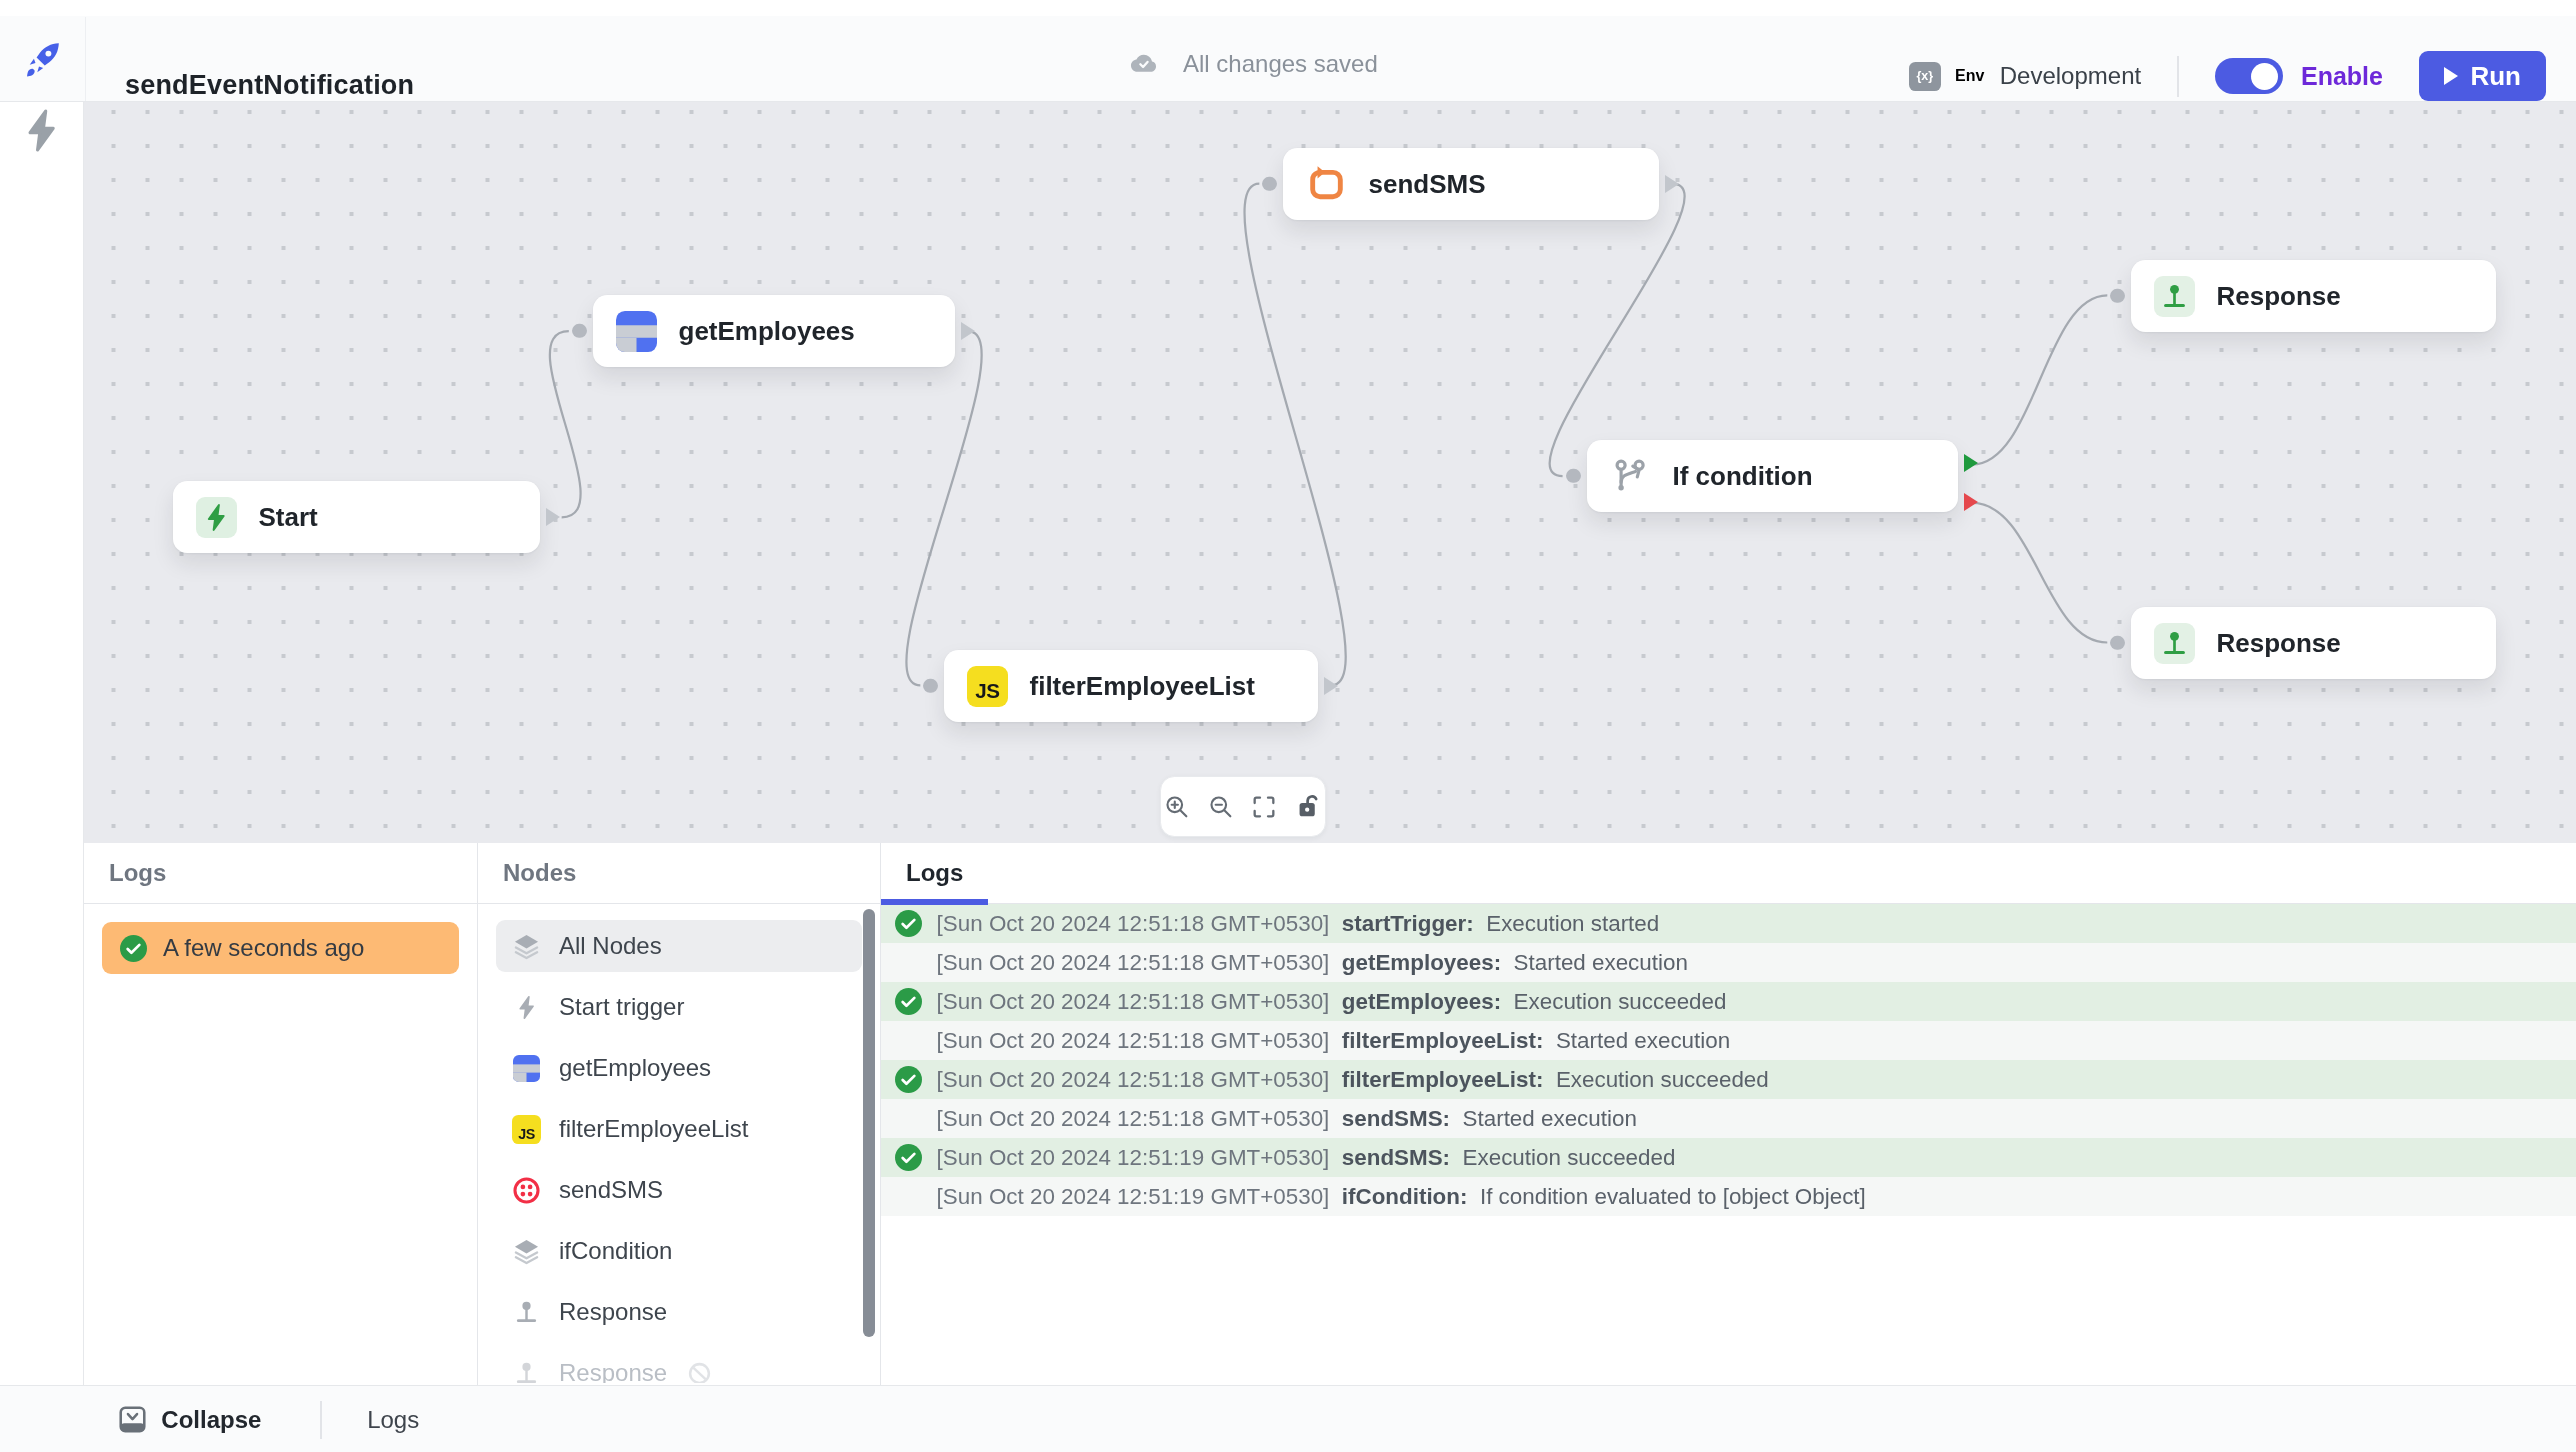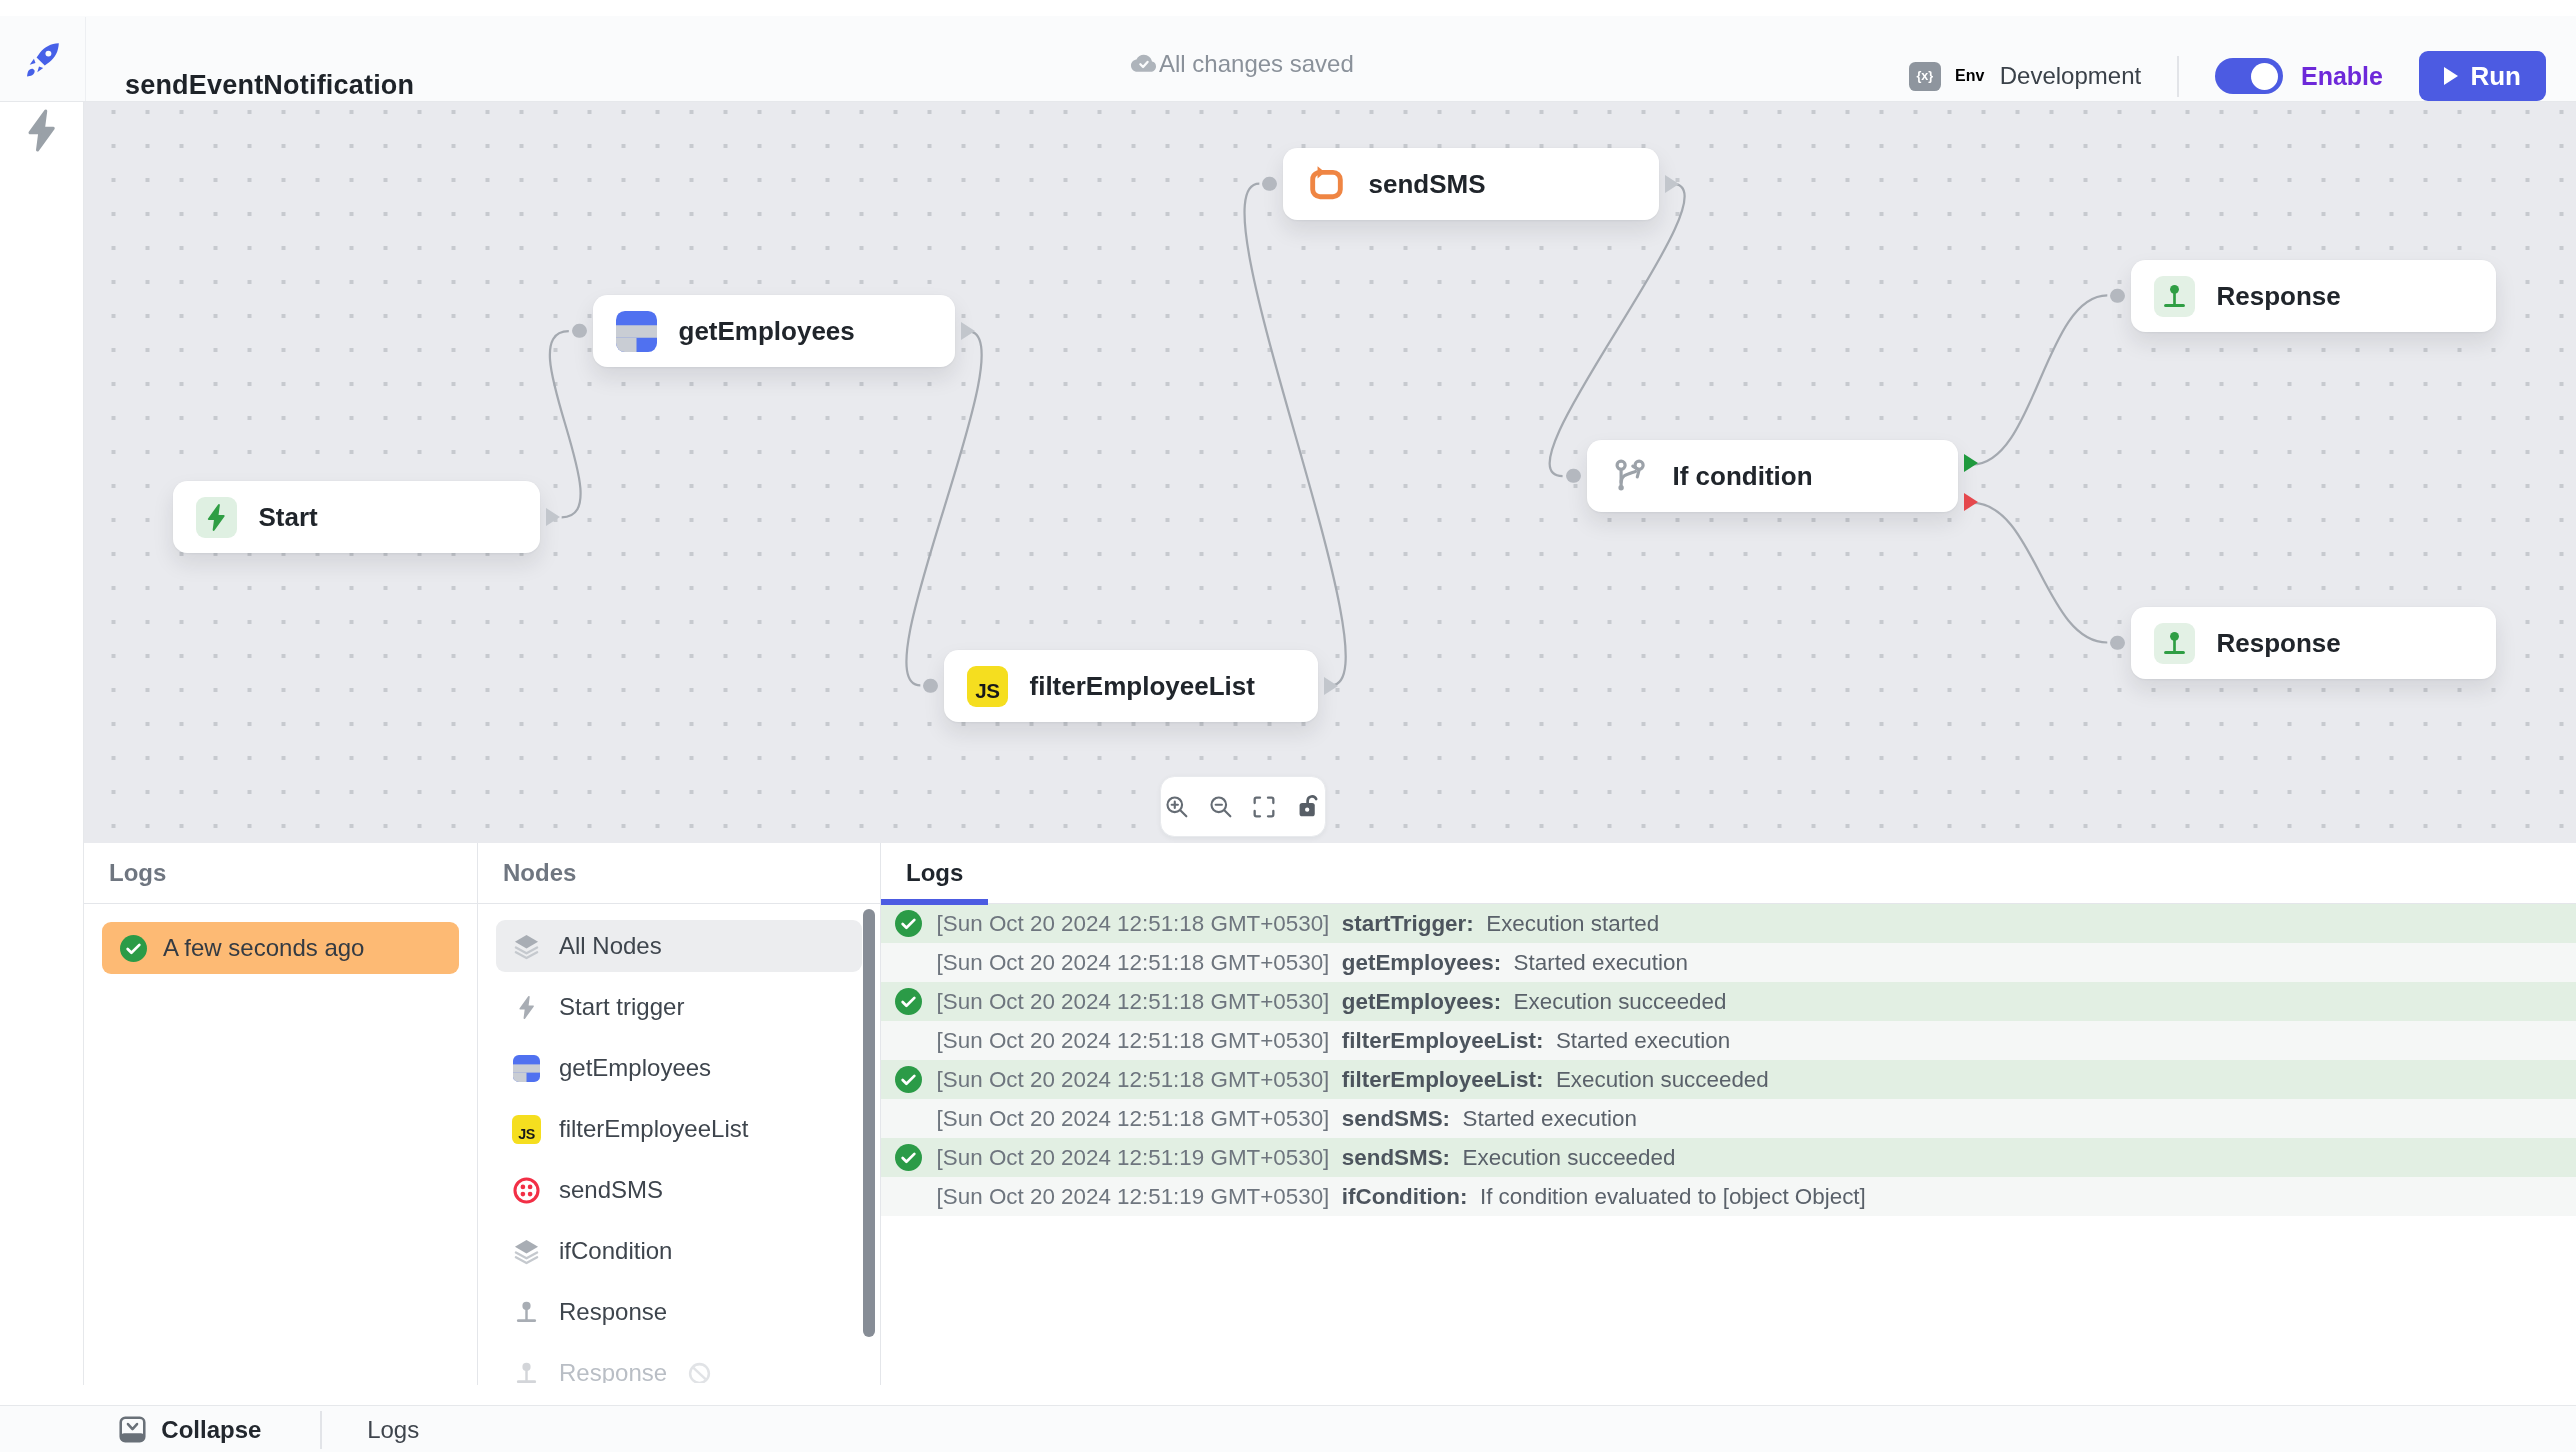--- a/index.html
+++ b/index.html
@@ -10,21 +10,21 @@
     -webkit-font-smoothing:antialiased;
   }
   
   .topbar {
     position:absolute; left:0; top:16px; width:2576px; height:86px;
     background:#FAFBFC; border-bottom:1.8px solid #E6E8EB;
     display:flex; align-items:flex-end; z-index:30;
   }
   .logo-box { width:86px; height:84px; display:flex; align-items:center; justify-content:center; border-right:1.8px solid #EDEFF2; }
   .page-title { margin-left:39px; font-size:27px; font-weight:700; color:#1E2329; letter-spacing:0.2px; }
-  .save-status { position:absolute; left:1129px; top:0; height:96px; display:flex; align-items:center; gap:1px; color:#8A919A; font-size:24px; }
+  .save-status { position:absolute; left:1129px; top:0; height:96px; display:flex; align-items:center; gap:25px; color:#8A919A; font-size:24px; }
   .topbar-right { margin-left:auto; display:flex; align-items:center; padding-right:30px; }
   .env-group { display:flex; align-items:center; gap:14.3px; }
   .env-chip { width:32px; height:29px; border-radius:6.3px; background:#8E959E; color:#fff; font-size:12.5px; font-weight:700; display:flex; align-items:center; justify-content:center; letter-spacing:0; }
   .env-label { color:#000000; font-size:16px;font-weight:bold; }
   .env-value { color:#3A4149; font-size:24px; margin-left:1px; }
   .v-div { width:1.8px; height:41px; background:#E2E4E8; margin:0 36px; }
   .toggle { width:68px; height:36px; border-radius:18px; background:#4C5BE2; position:relative; flex:none; }
   .toggle .knob { position:absolute; right:4.5px; top:4.5px; width:27px; height:27px; border-radius:50%; background:#fff; }
   .enable-label { font-size:25px; font-weight:600; color:#6d28d9; margin:0 36px 0 18px; }
   .run-btn { height:50px; border-radius:9px; background:#4C5BE2; color:#fff; border:none; font-family:inherit;
@@ -96,21 +96,21 @@
 
   .log-rows { }
   .log-row { height:39px; display:flex; align-items:center; gap:12.5px; padding-left:14.3px; background:#F5F7F6; font-size:22.4px; }
   .log-row.success { background:#E2EFE3; }
   .log-row .check-circle { width:27px; height:27px; }
   .log-ts { color:#6E757E; margin-left:1.8px; white-space:nowrap; }
   .log-node { color:#4C545D; font-weight:700; white-space:nowrap; }
   .log-msg { color:#5A616A; white-space:nowrap; }
 
   
-  .footer { position:absolute; left:0; bottom:0; width:2576px; height:48px; background:#FAFBFC; border-top:1.8px solid #E6E8EB;
+  .footer { position:absolute; left:0; bottom:0; width:2576px; height:68px; background:#FAFBFC; border-top:1.8px solid #E6E8EB;
     display:flex; align-items:center; padding-left:118px; z-index:40; }
   .collapse-btn { display:flex; align-items:center; gap:14.3px; cursor:pointer; }
   .collapse-label { font-size:24px; font-weight:700; color:#22272E; }
   .footer .v-div { margin:0 45px 0 59px; height:38px; }
   .footer-logs { font-size:24px; color:#3E444C; cursor:pointer; }
 </style>
 </head>
 <body>
 
 <div class="topbar">

